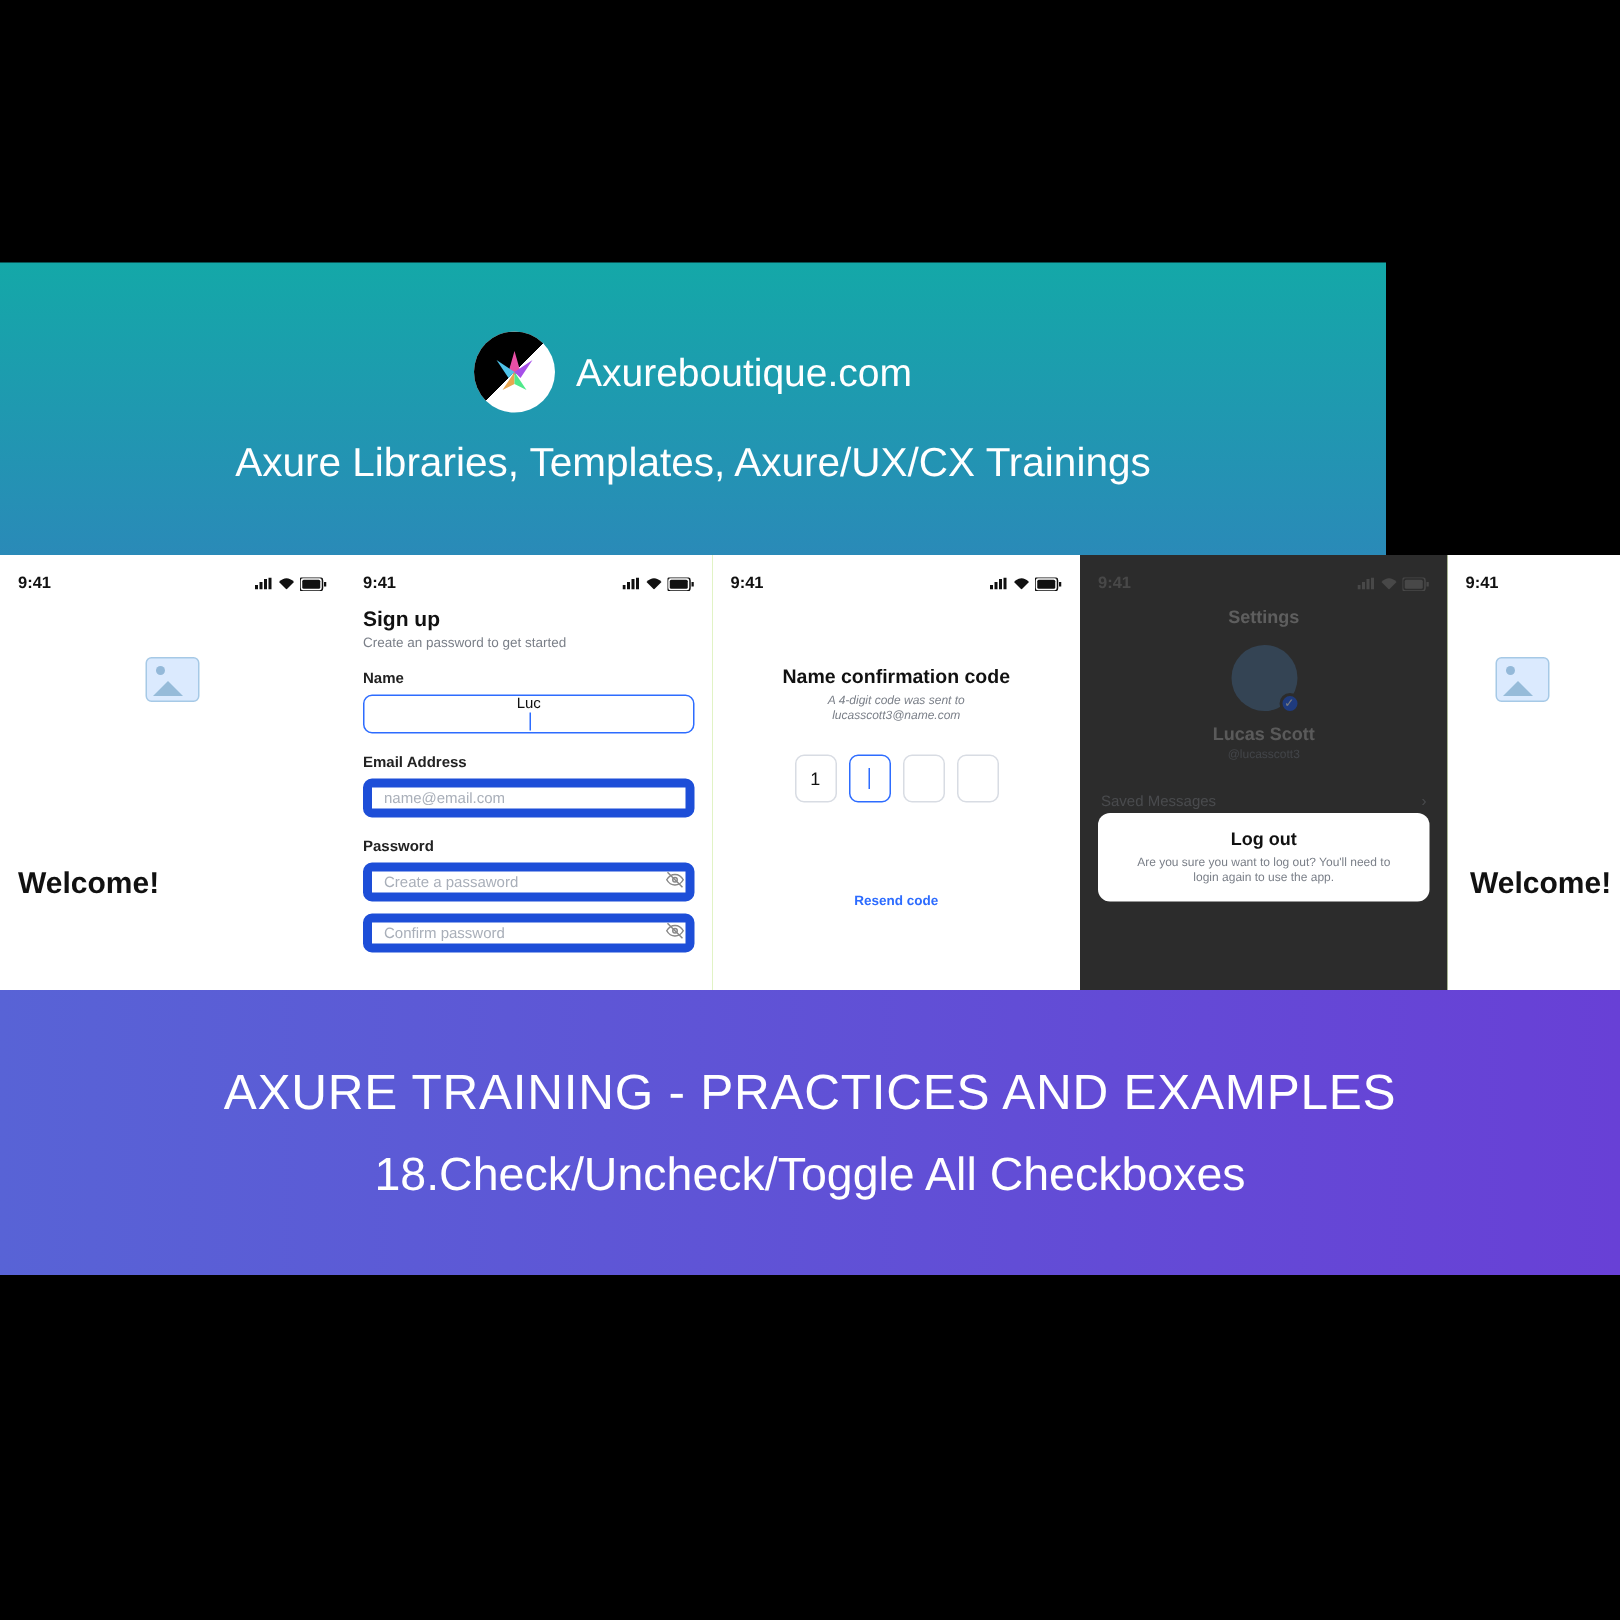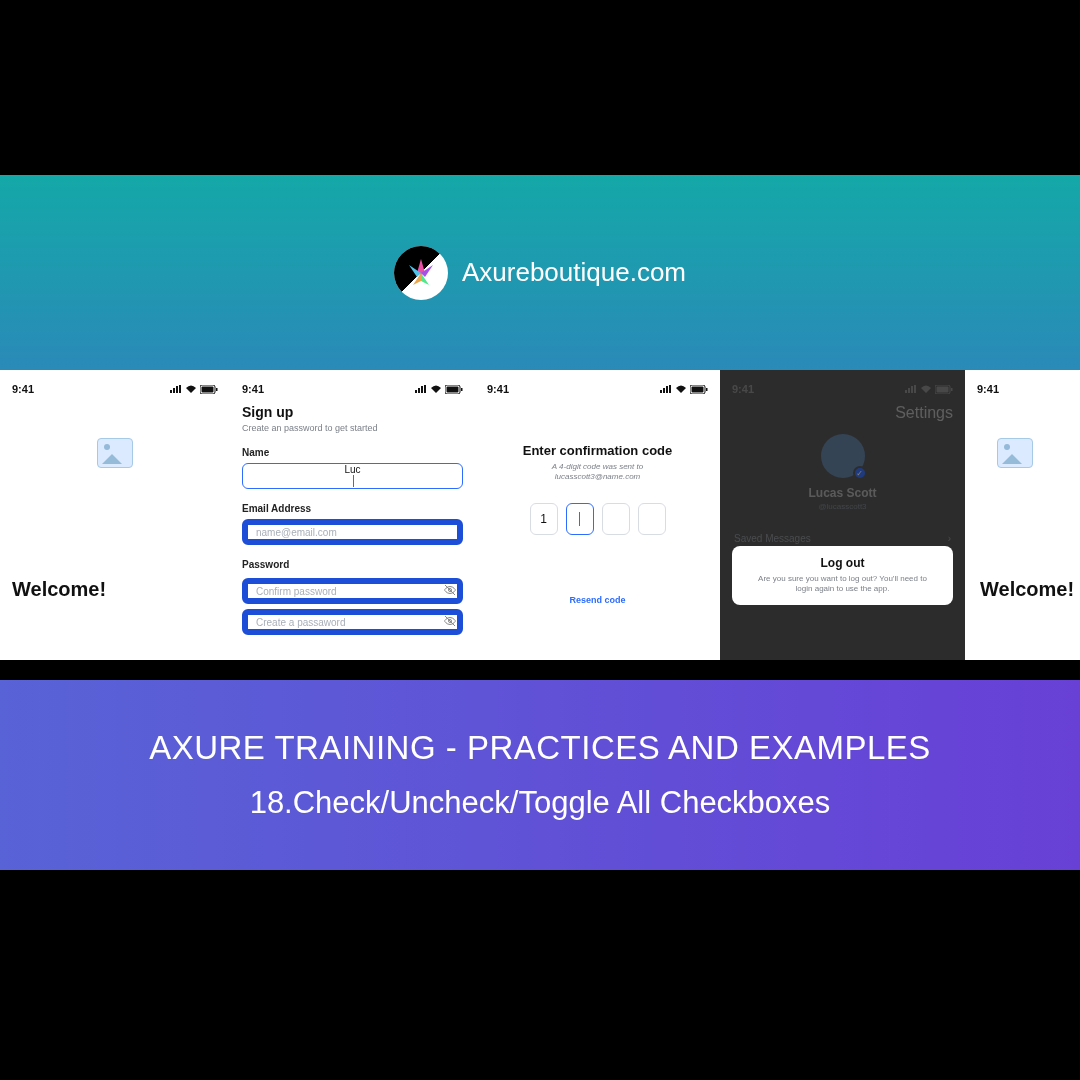--- a/index.html
+++ b/index.html
@@ -1,18 +1,18 @@
 <!DOCTYPE html>
 <html><head>
 <meta charset="utf-8">
 <style>
 * { margin: 0; padding: 0; box-sizing: border-box; font-family: -apple-system, BlinkMacSystemFont, 'Segoe UI', Arial, sans-serif; }
 body { width: 1080px; height: 1080px; background: #000; overflow: hidden; }
 
-.hero { position: absolute; top: 175px; left: 0; width: 1080px; height: 195px; background: linear-gradient(180deg, #14a8a8 0%, #2a8ab8 100%); display: flex; flex-direction: column; align-items: center; justify-content: center; gap: 18px; }
+.hero { position: absolute; top: 175px; left: 0; width: 924px; height: 195px; background: linear-gradient(180deg, #14a8a8 0%, #2a8ab8 100%); display: flex; flex-direction: column; align-items: center; justify-content: center; gap: 18px; }
 .logo-row { display: flex; align-items: center; gap: 14px; }
 .logo-circle { width: 54px; height: 54px; border-radius: 50%; background: #fff; position: relative; overflow: hidden; }
 .logo-circle::before { content: ""; position: absolute; inset: 0; background: linear-gradient(135deg, #000 50%, transparent 50%); }
 .logo-leaf { position: absolute; top: 50%; left: 50%; transform: translate(-50%, -50%); width: 36px; height: 36px; }
 .logo-text { color: #fff; font-size: 26px; font-weight: 400; }
 .hero-sub { color: #fff; font-size: 27px; font-weight: 400; }
 
 .phones { position: absolute; top: 370px; left: 0; width: 1080px; height: 290px; display: flex; background: #84cc16; overflow: hidden; }
 .phone { flex: 0 0 240px; padding: 10px 12px 0 12px; background: #fff; position: relative; }
 .phone.dark-overlay { background: #4a4a4a; }
@@ -38,51 +38,52 @@
 .pw-row { position: relative; }
 .eye { position: absolute; right: 7px; top: 50%; transform: translateY(-50%); font-size: 11px; color: #888; }
 
 .conf-title { font-size: 13px; font-weight: 800; color: #111; text-align: center; margin-top: 45px; }
 .conf-sub { font-size: 8px; color: #7a7f88; text-align: center; margin-top: 4px; line-height: 1.3; font-style: italic; }
 .code-row { display: flex; gap: 8px; justify-content: center; margin-top: 20px; }
 .code-box { width: 28px; height: 32px; border: 1px solid #d8dce3; border-radius: 6px; display: flex; align-items: center; justify-content: center; font-size: 12px; color: #111; }
 .code-box.focus { border: 1.5px solid #2d6cff; }
 .resend { font-size: 9px; color: #2d6cff; text-align: center; font-weight: 600; margin-top: 60px; }
 
-.settings-title { font-size: 16px; font-weight: 400; color: #b8b8b8; text-align: right; margin-top: 2px; }
+.settings-title { font-size: 12px; font-weight: 700; color: #b8b8b8; text-align: center; margin-top: 2px; }
 .avatar { width: 44px; height: 44px; border-radius: 50%; background: #5c7fa3; margin: 12px auto 0; position: relative; }
 .avatar-badge { position: absolute; right: -2px; bottom: -2px; width: 14px; height: 14px; background: #2d6cff; border-radius: 50%; border: 2px solid #4a4a4a; }
 .avatar-badge::after { content: "✓"; color: #fff; font-size: 8px; position: absolute; top: 50%; left: 50%; transform: translate(-50%,-50%); }
 .user-name { font-size: 12px; font-weight: 700; color: #b0b0b0; text-align: center; margin-top: 8px; }
 .user-handle { font-size: 8px; color: #7a7f88; text-align: center; margin-top: 2px; }
 .sm-row { display: flex; justify-content: space-between; align-items: center; font-size: 10px; color: #8a8d93; margin-top: 22px; padding: 0 2px; }
 .logout-card { background: #fff; border-radius: 8px; margin-top: 2px; padding: 10px 20px; position: relative; z-index: 2; }
 .logout-title { font-size: 12px; font-weight: 800; color: #111; text-align: center; }
 .logout-sub { font-size: 8px; color: #7a7f88; text-align: center; margin-top: 4px; line-height: 1.3; }
 
-.banner { position: absolute; top: 680px; left: 0; width: 1080px; height: 190px; background: linear-gradient(90deg, #5863d6 0%, #6840d6 100%); display: flex; flex-direction: column; align-items: center; justify-content: center; gap: 18px; }
+.banner { position: absolute; top: 660px; left: 0; width: 1080px; height: 190px; background: linear-gradient(90deg, #5863d6 0%, #6840d6 100%); display: flex; flex-direction: column; align-items: center; justify-content: center; gap: 18px; }
 .banner-line1 { color: #fff; font-size: 33px; font-weight: 400; letter-spacing: 0.5px; }
 .banner-line2 { color: #fff; font-size: 31px; font-weight: 400; }
 </style>
 </head>
 <body>
 
 <div class="hero">
   <div class="logo-row">
     <div class="logo-circle">
       <svg class="logo-leaf" viewBox="0 0 36 36">
         <path d="M18 4 L22 18 L18 20 L14 18 Z" fill="#e94fa6"></path>
         <path d="M6 10 L18 18 L14 22 Z" fill="#4fc3e9"></path>
         <path d="M30 10 L18 18 L22 22 Z" fill="#a64fe9"></path>
         <path d="M10 30 L18 18 L18 26 Z" fill="#e9a64f"></path>
         <path d="M26 30 L18 18 L18 26 Z" fill="#4fe98a"></path>
       </svg>
     </div>
     <div class="logo-text">Axureboutique.com</div>
   </div>
+  <div class="hero-sub">Axure Libraries, Templates,  Axure/UX/CX Trainings</div>
 </div>
 
 <div class="phones">
 
   <div class="phone" style="flex:0 0 230px">
     <div class="status-bar">
       <span>9:41</span>
       <span class="status-icons">
         <svg width="12" height="8" viewBox="0 0 12 8">
             <rect x="0" y="5" width="2" height="3" fill="#111"></rect>
@@ -129,44 +130,44 @@
     <div class="lbl">Name</div>
     <div class="inp focus" style="display:flex;align-items:center;">
       <span>Luc</span>
         <span style="border-left:1px solid #2d6cff;height:12px;margin-left:1px"></span>
     </div>
     <div class="lbl">Email Address</div>
     <div class="inp" style="display:flex;align-items:center;">
       <span class="inp-ph">name@email.com</span>
     </div>
     <div class="lbl">Password</div>
+    <div class="pw-row">
+      <div class="inp" style="display:flex;align-items:center;">
+        <span class="inp-ph">Create a passaword</span>
+      </div>
+      <span class="eye">
+        <svg width="12" height="12" viewBox="0 0 24 24" fill="none" stroke="#888" stroke-width="2">
+            <path d="M1 12s4-7 11-7 11 7 11 7-4 7-11 7-11-7-11-7z"></path>
+            <circle cx="12" cy="12" r="3"></circle>
+            <line x1="2" y1="2" x2="22" y2="22"></line>
+          </svg>
+      </span>
+    </div>
     <div class="pw-row" style="margin-top:8px;">
       <div class="inp" style="display:flex;align-items:center;">
         <span class="inp-ph">Confirm password</span>
       </div>
       <span class="eye">
         <svg width="12" height="12" viewBox="0 0 24 24" fill="none" stroke="#888" stroke-width="2">
             <path d="M1 12s4-7 11-7 11 7 11 7-4 7-11 7-11-7-11-7z"></path>
             <circle cx="12" cy="12" r="3"></circle>
             <line x1="2" y1="2" x2="22" y2="22"></line>
           </svg>
       </span>
     </div>
-    <div class="pw-row">
-      <div class="inp" style="display:flex;align-items:center;">
-        <span class="inp-ph">Create a passaword</span>
-      </div>
-      <span class="eye">
-        <svg width="12" height="12" viewBox="0 0 24 24" fill="none" stroke="#888" stroke-width="2">
-            <path d="M1 12s4-7 11-7 11 7 11 7-4 7-11 7-11-7-11-7z"></path>
-            <circle cx="12" cy="12" r="3"></circle>
-            <line x1="2" y1="2" x2="22" y2="22"></line>
-          </svg>
-      </span>
-    </div>
   </div>
 
   <div class="phone" style="flex:0 0 245px">
     <div class="status-bar">
       <span>9:41</span>
       <span class="status-icons">
         <svg width="12" height="8" viewBox="0 0 12 8">
             <rect x="0" y="5" width="2" height="3" fill="#111"></rect>
             <rect x="3" y="3" width="2" height="5" fill="#111"></rect>
             <rect x="6" y="1" width="2" height="7" fill="#111"></rect>
@@ -175,21 +176,21 @@
         <svg width="12" height="8" viewBox="0 0 12 8">
             <path d="M1 3 Q6 -2 11 3 L6 8 Z" fill="#111"></path>
           </svg>
         <svg width="18" height="9" viewBox="0 0 18 9">
             <rect x="0" y="0" width="15" height="9" rx="2" fill="none" stroke="#111"></rect>
             <rect x="1.5" y="1.5" width="12" height="6" rx="1" fill="#111"></rect>
             <rect x="16" y="3" width="1.5" height="3" fill="#111"></rect>
           </svg>
       </span>
     </div>
-    <div class="conf-title">Enter confirmation code</div>
+    <div class="conf-title">Name confirmation code</div>
     <div class="conf-sub">
       <span>A 4-digit code was sent to</span><br>
       <span>lucasscott3@name.com</span>
     </div>
     <div class="code-row">
       <div class="code-box">1</div>
       <div class="code-box focus">
           <span style="border-left:1px solid #2d6cff;height:14px"></span>
         </div>
       <div class="code-box"></div>

